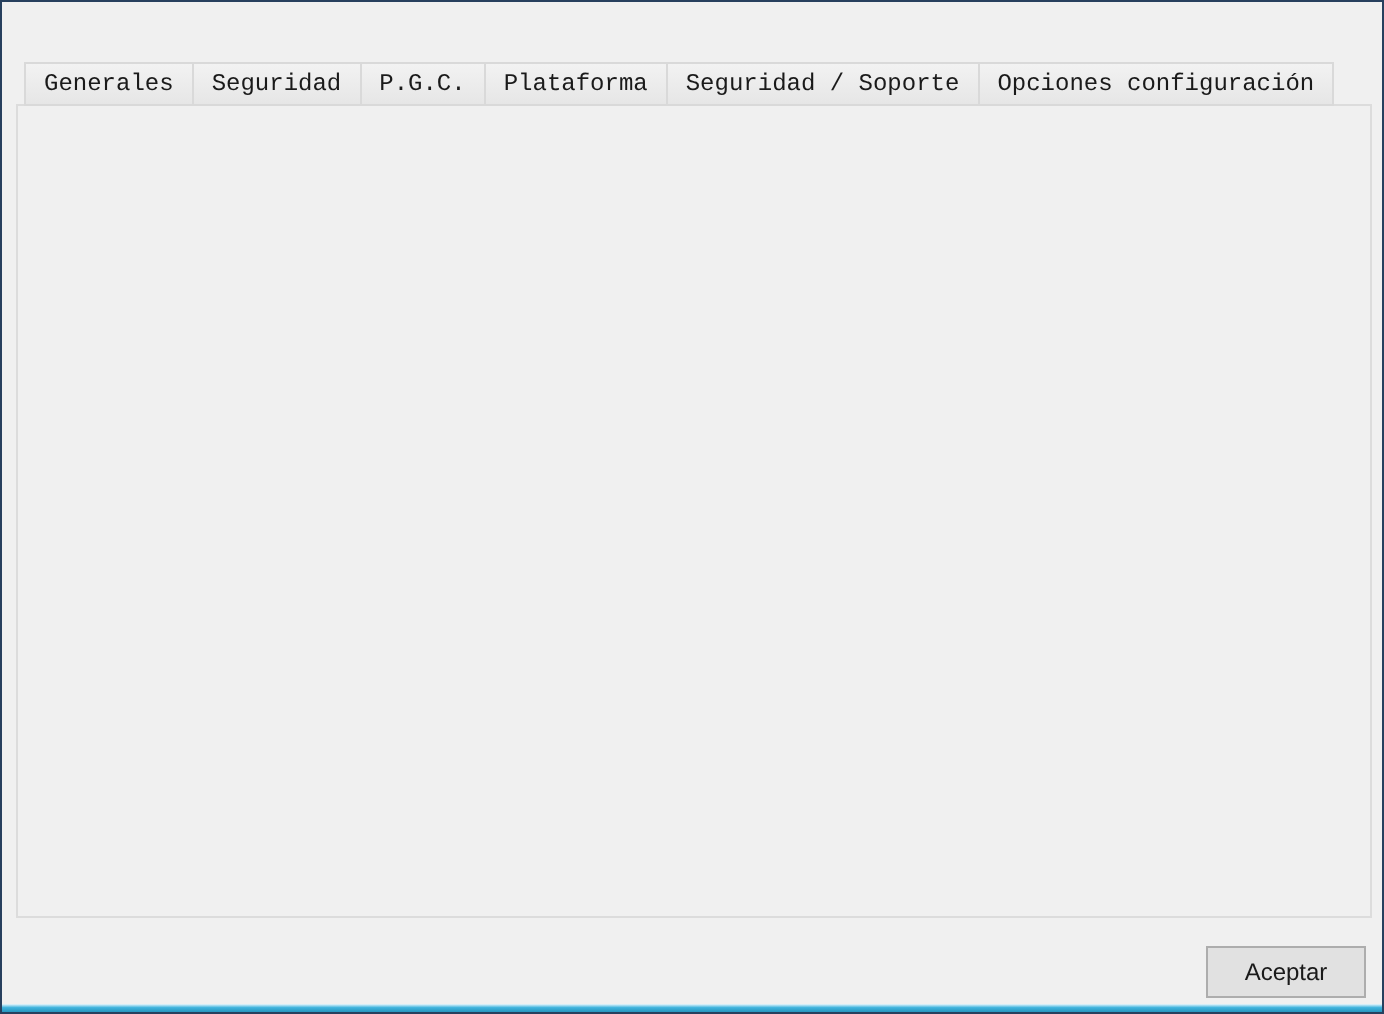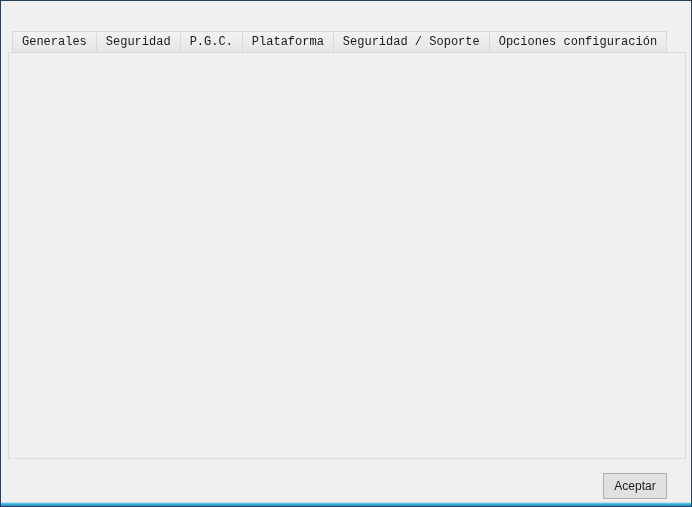--- a/index.html
+++ b/index.html
@@ -183,16 +183,16 @@
     <span class="legend">Plataforma para el envío de correos electrónicos</span>
     <label class="flabel" style="left:10px; top:22px;">Plataforma:</label>
     <div class="combo" style="left:77px; top:18px; width:103px; height:23px;">
       <span>MAPI</span>
       <svg class="chevron" width="10" height="6" viewBox="0 0 10 6">
         <polyline points="1,1 5,5 9,1" fill="none" stroke="#444" stroke-width="1.2"></polyline>
       </svg>
     </div>
   </div>
 
-  <div class="btn" style="left:602px; top:472px; width:64px; height:26px;">Aceptar</div>
+  <div class="btn" style="left:602px; top:472px; width:80px; height:26px;">Aceptar</div>
 
   <div class="bottom-accent"></div>
 </div>
 
 </body></html>

